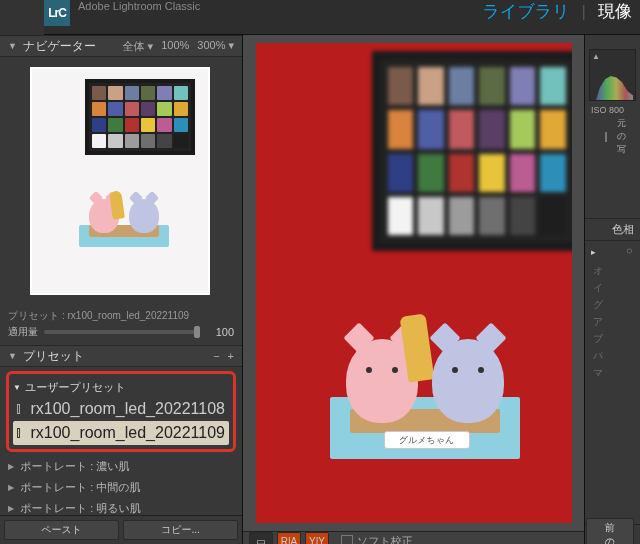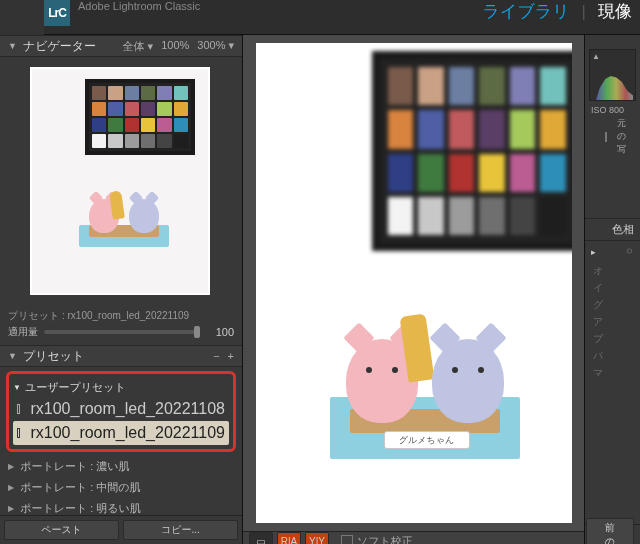--- a/index.html
+++ b/index.html
@@ -57,21 +57,21 @@
   .pitem .ic{width:12px;height:10px;border:1px solid #aaa;display:inline-block;}
   .pitem.sel{background:#d8d1bf;color:#222;}
   .pitem.sel .ic{border-color:#333;}
   .sub{display:flex;align-items:center;gap:6px;padding:3px 2px;font-size:11px;color:#bbb;}
   .sub .tri{font-size:8px;color:#999;}
   
   .cpy{display:flex;gap:4px;padding:4px;border-top:1px solid #222;}
   .cpy button{flex:1;height:20px;background:#444;border:1px solid #2a2a2a;color:#ccc;font-size:10px;border-radius:2px;}
   
   .center .viewer{flex:1;display:flex;align-items:center;justify-content:center;padding:8px;}
-  .photo{width:316px;height:480px;background:#ffffff;position:relative;overflow:hidden;}
+  .photo{width:316px;height:480px;background:#b91c1c;position:relative;overflow:hidden;}
   .photo .checker{left:116px;top:8px;width:210px;height:200px;filter:blur(2px);gap:5px;padding:8px;border-width:8px;}
   .photo .figset{left:74px;top:246px;width:190px;height:170px;}
   .photo .mat{width:190px;height:62px;}
   .photo .wood{left:20px;width:150px;height:24px;bottom:26px;}
   .photo .catL{left:16px;bottom:36px;width:72px;height:84px;}
   .photo .catL::before,.photo .catL::after{width:22px;height:22px;top:-12px;}
   .photo .catR{right:16px;bottom:36px;width:72px;height:84px;}
   .photo .catR::before,.photo .catR::after{width:22px;height:22px;top:-12px;}
   .photo .corn{left:74px;bottom:78px;width:26px;height:66px;}
   .photo .catL .face,.photo .catR .face{position:absolute;left:16px;top:28px;width:40px;height:20px;}

